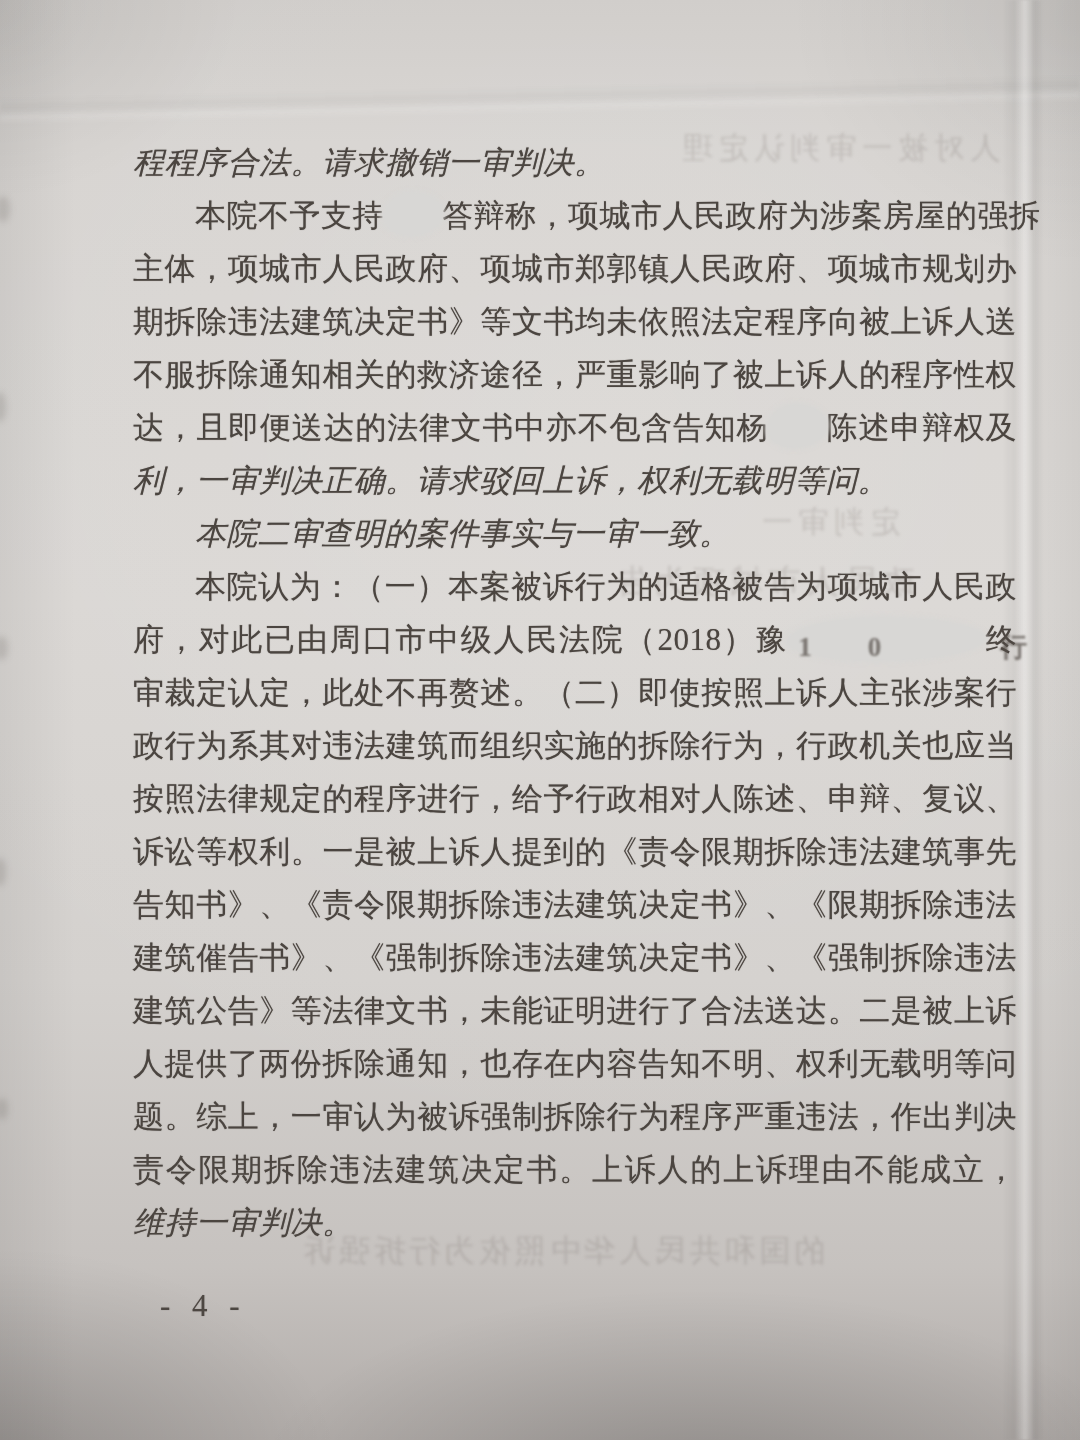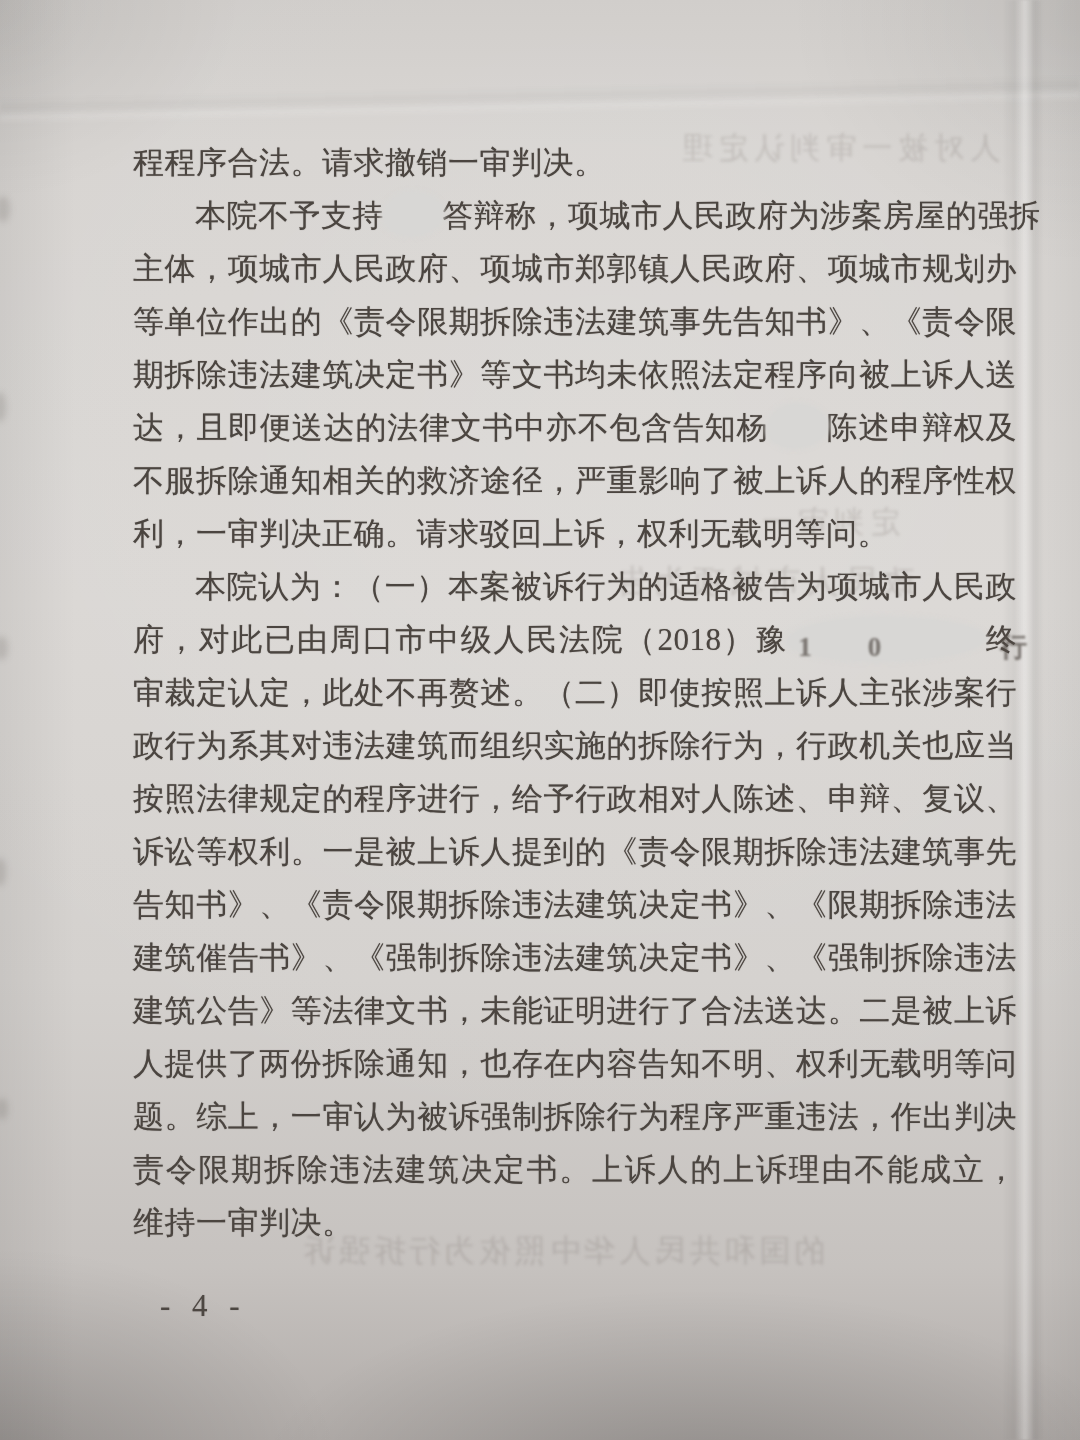--- a/index.html
+++ b/index.html
@@ -36,21 +36,21 @@
   .textcol{
     position:absolute;left:133px;top:136px;width:884px;
     color:#4b4540;
     text-shadow:0 0 1px rgba(75,69,64,.55);
   }
   .line{
     height:53px;line-height:53px;font-size:31px;
     text-align:justify;text-align-last:justify;text-justify:inter-character;
     white-space:nowrap;letter-spacing:.5px;
   }
-  .line.last{text-align-last:left;}
+  .line.last{text-align-last:left;font-style:italic;}
   .line.indent{padding-left:62px;box-sizing:border-box;width:100%;}
   
   .redaction{
     position:relative;display:inline-block;height:42px;vertical-align:-9px;
     background:#d8d7d5;
     border-radius:48% 52% 55% 45% / 58% 48% 52% 42%;
     box-shadow:0 0 5px 3px rgba(216,215,213,.95), 0 0 1px 1px rgba(216,215,213,1);
   }
   .redaction.w2{width:58px;}
   .redaction.w6{width:196px;vertical-align:-10px;font-weight:bold;}
@@ -98,25 +98,25 @@
 
   <div class="bleed a1">人对被一审判认定理</div>
   <div class="bleed a2">定判审一</div>
   <div class="bleed a3">政民人市城项为告</div>
   <div class="bleed a4">的国和共民人华中照依为行拆强诉</div>
 
   <div class="textcol">
       <div class="line last"><span>程程序合法。请求撤销一审判决。</span></div>
       <div class="line indent"><span>本院不予支持</span><span class="redaction w2"></span><span>答辩称，项城市人民政府为涉案房屋的强拆</span></div>
       <div class="line"><span>主体，项城市人民政府、项城市郑郭镇人民政府、项城市规划办</span></div>
-      <div class="line"><span>等单位作出的《责令限期拆除违法建筑事先告知书》、《责令限</span></div>
       <div class="line"><span>期拆除违法建筑决定书》等文书均未依照法定程序向被上诉人送</span></div>
+      <div class="line"><span>不服拆除通知相关的救济途径，严重影响了被上诉人的程序性权</span></div>
       <div class="line"><span>达，且即便送达的法律文书中亦不包含告知杨</span><span class="redaction w2"></span><span>陈述申辩权及</span></div>
-      <div class="line"><span>不服拆除通知相关的救济途径，严重影响了被上诉人的程序性权</span></div>
       <div class="line last"><span>利，一审判决正确。请求驳回上诉，权利无载明等问。</span></div>
+      <div class="line last indent"><span>本院二审查明的案件事实与一审一致。</span></div>
       <div class="line indent"><span>本院认为：（一）本案被诉行为的适格被告为项城市人民政</span></div>
       <div class="line"><span>府，对此已由周口市中级人民法院（2018）豫</span><span class="redaction w6"><i class="peek">10 行</i></span><span>终</span></div>
       <div class="line"><span>审裁定认定，此处不再赘述。（二）即使按照上诉人主张涉案行</span></div>
       <div class="line"><span>政行为系其对违法建筑而组织实施的拆除行为，行政机关也应当</span></div>
       <div class="line"><span>按照法律规定的程序进行，给予行政相对人陈述、申辩、复议、</span></div>
       <div class="line"><span>诉讼等权利。一是被上诉人提到的《责令限期拆除违法建筑事先</span></div>
       <div class="line"><span>告知书》、《责令限期拆除违法建筑决定书》、《限期拆除违法</span></div>
       <div class="line"><span>建筑催告书》、《强制拆除违法建筑决定书》、《强制拆除违法</span></div>
       <div class="line"><span>建筑公告》等法律文书，未能证明进行了合法送达。二是被上诉</span></div>
       <div class="line"><span>人提供了两份拆除通知，也存在内容告知不明、权利无载明等问</span></div>

